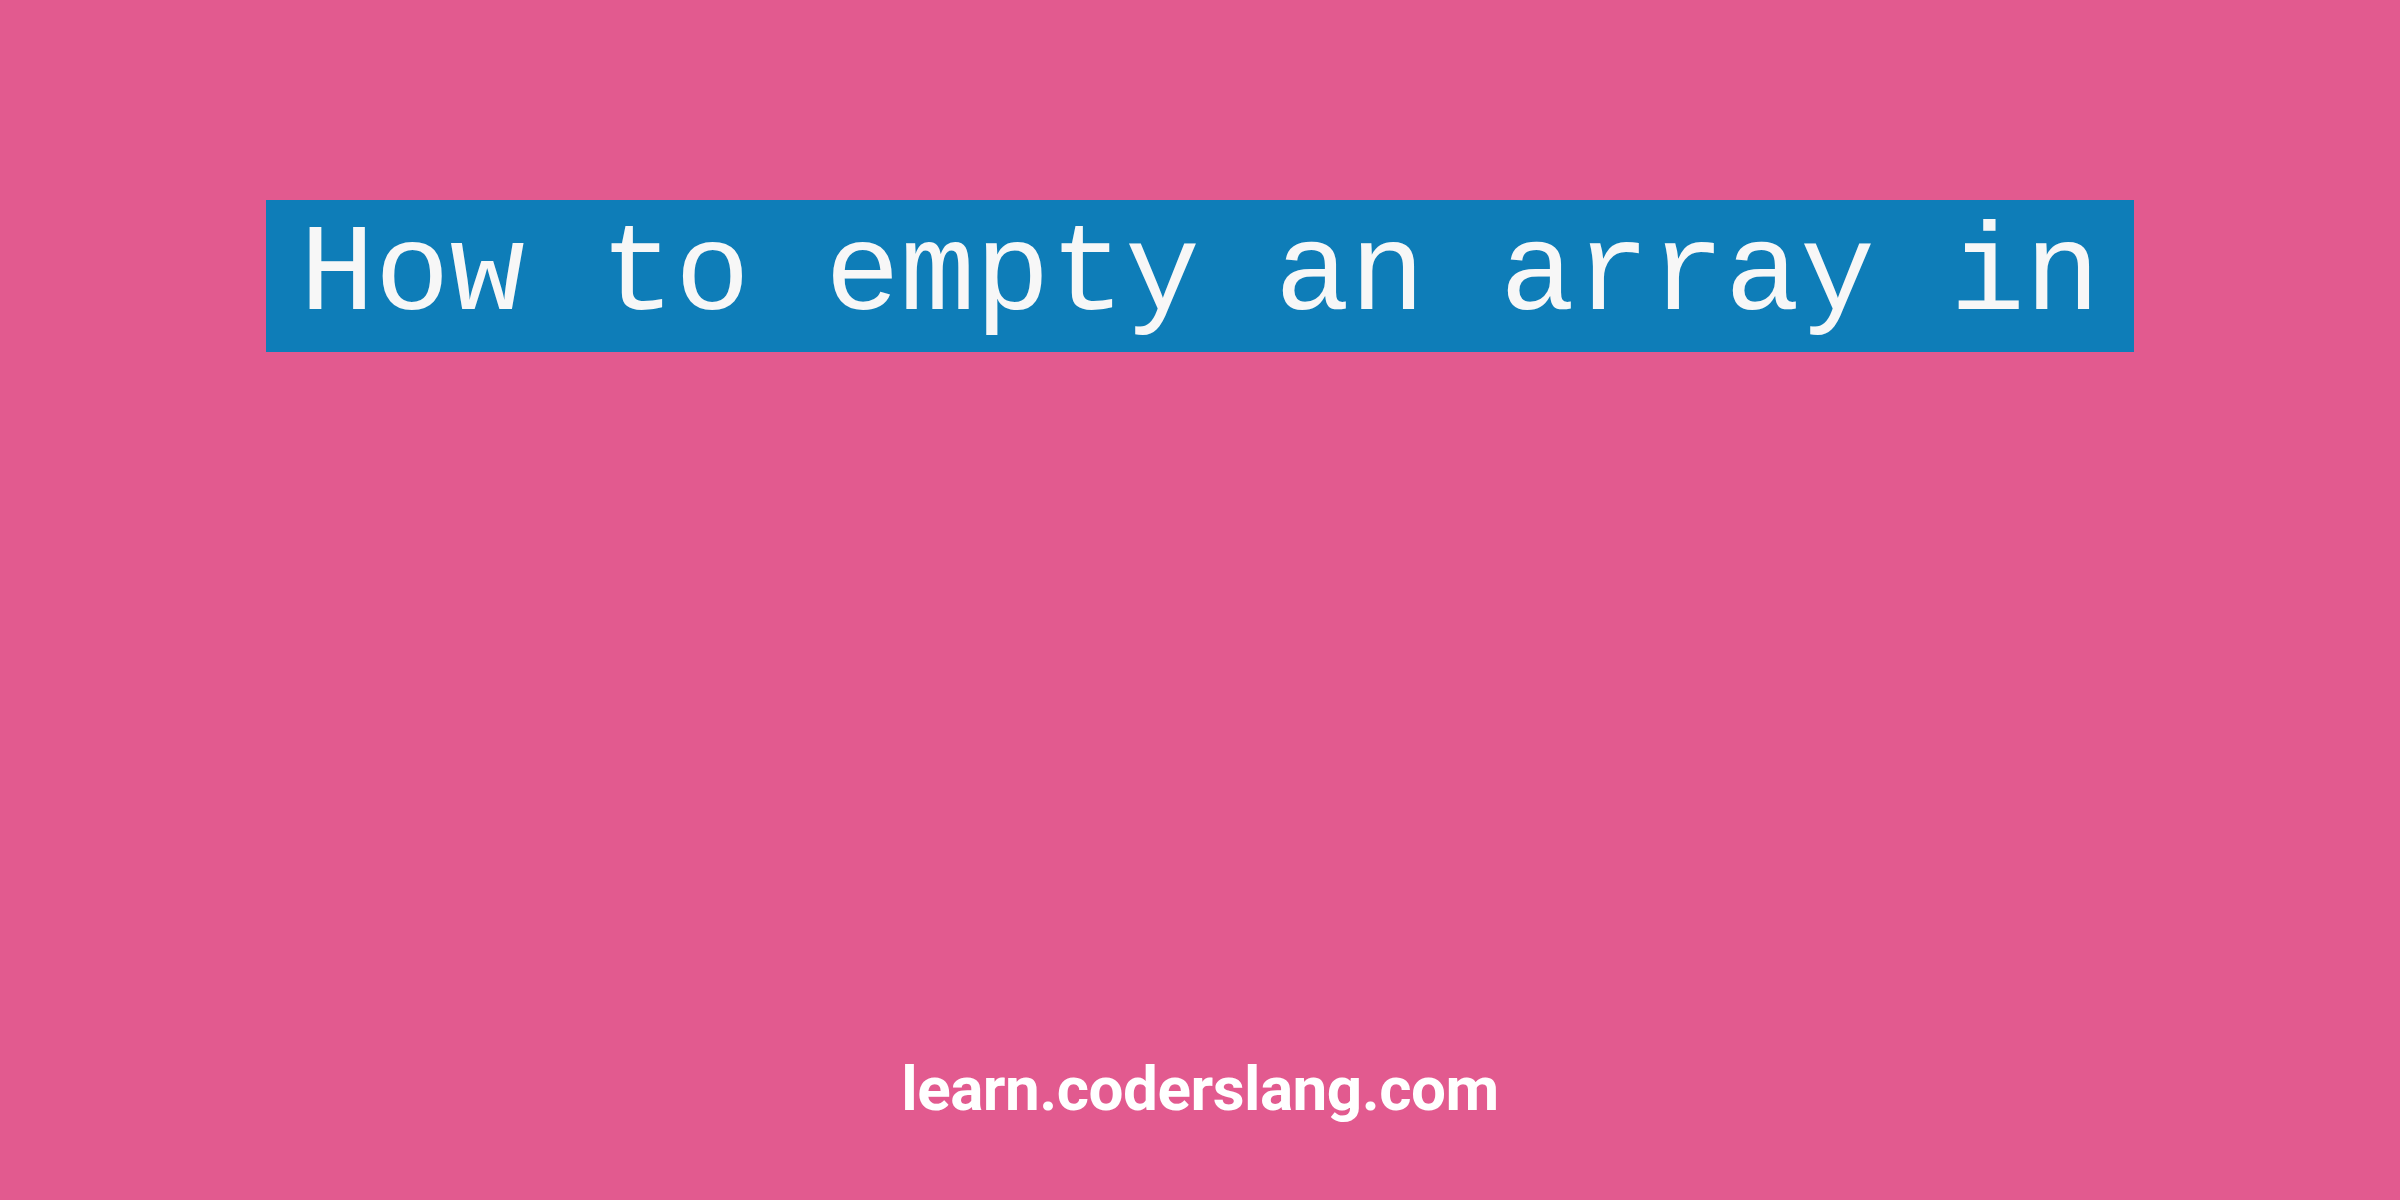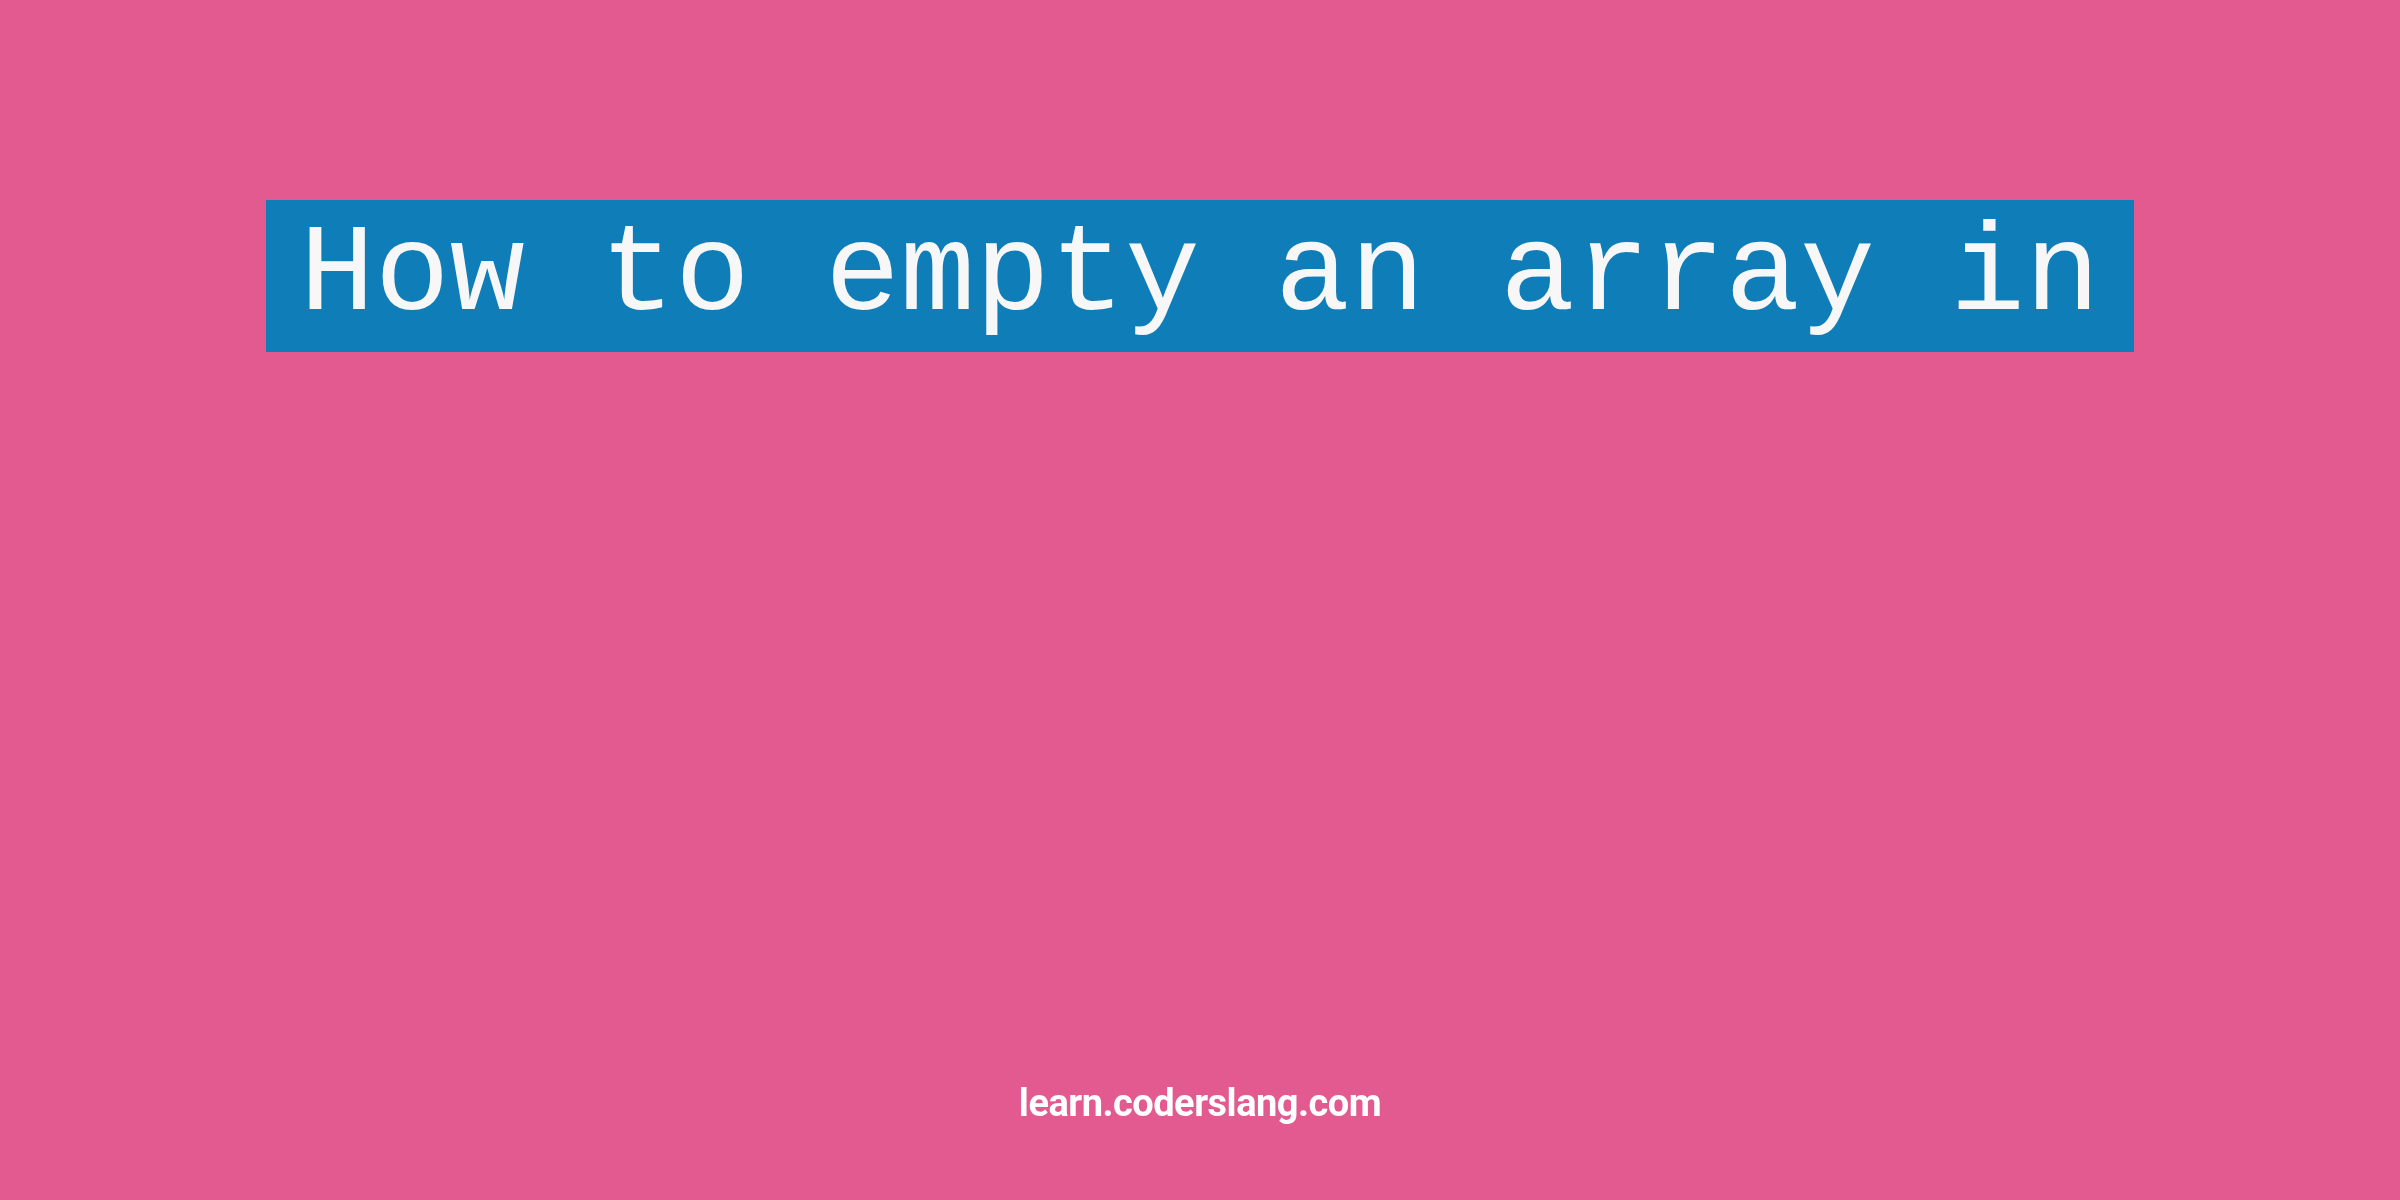--- a/index.html
+++ b/index.html
@@ -33,21 +33,21 @@
       box-decoration-break: clone;
       -webkit-box-decoration-break: clone;
     }
     .footer-text {
       position: absolute;
       bottom: 75px;
       width: 100%;
       text-align: center;
       color: #ffffff;
       font-family: -apple-system, BlinkMacSystemFont, "Segoe UI", Roboto, "Helvetica Neue", Arial, sans-serif;
-      font-size: 38px;
+      font-size: 62px;
       font-weight: 700;
       letter-spacing: -0.5px;
     }
   </style>
 </head>
 <body>
 
 <div class="title-container">
   <span class="title-line">How to empty an array in</span><br>
 </div>

